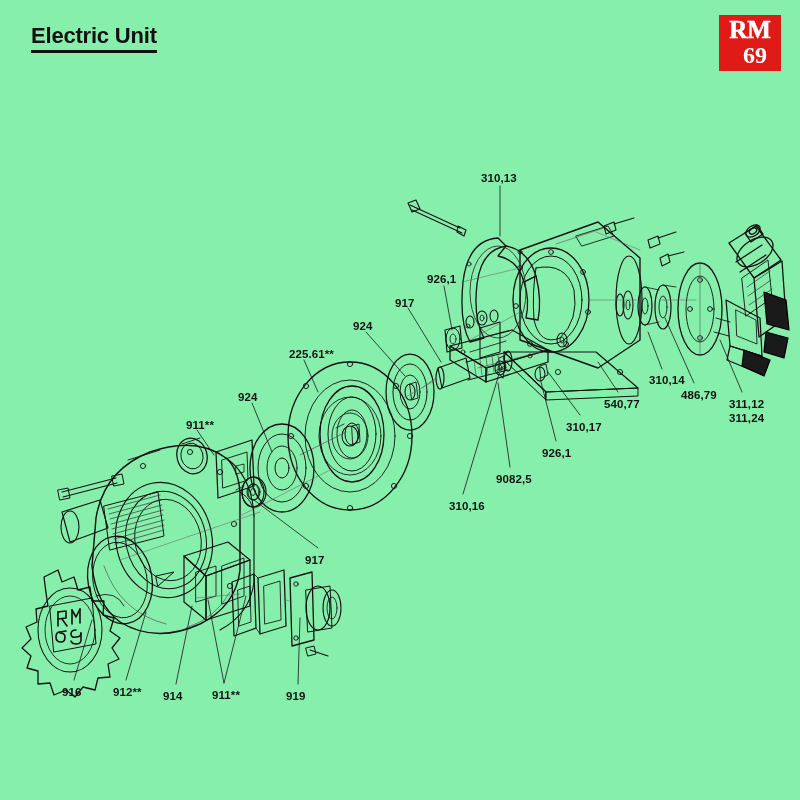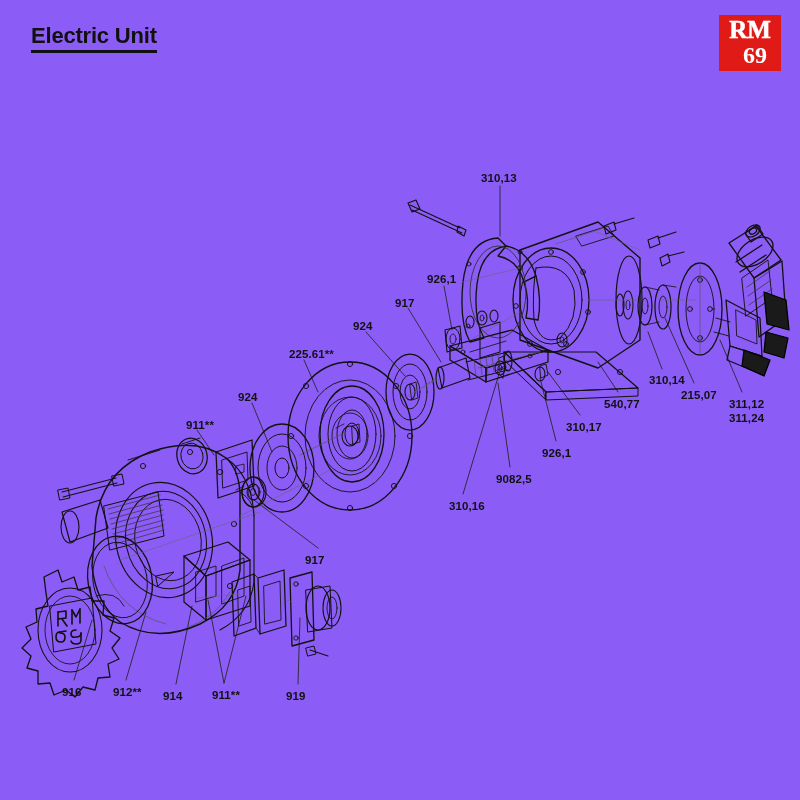--- a/index.html
+++ b/index.html
@@ -1,20 +1,20 @@
 <!DOCTYPE html>
 <html><head>
 <meta charset="utf-8">
 <style>
   html,body{margin:0;padding:0;background:#ffffff;}
   body{width:800px;height:800px;overflow:hidden;
        font-family:"Liberation Sans","DejaVu Sans",sans-serif;
        color:#111;position:relative;}
 
-  #page{position:relative;width:800px;height:800px;background:#8b5cf6;}
+  #page{position:relative;width:800px;height:800px;background:#86efac;}
 
   
   .page-title{
     position:absolute;left:31px;top:24px;
     font-size:22px;font-weight:bold;letter-spacing:-0.2px;
     color:#111;padding-bottom:3px;border-bottom:3px solid #111;
     line-height:1.05;
   }
   .brand-logo{
     position:absolute;right:19px;top:15px;width:62px;height:56px;
@@ -440,21 +440,21 @@
   </div>
 
   <div class="callout" style="left:481px;top:172px;">310,13</div>
   <div class="callout" style="left:427px;top:273px;">926,1</div>
   <div class="callout" style="left:395px;top:297px;">917</div>
   <div class="callout" style="left:353px;top:320px;">924</div>
   <div class="callout" style="left:289px;top:348px;">225.61**</div>
   <div class="callout" style="left:238px;top:391px;">924</div>
   <div class="callout" style="left:186px;top:419px;">911**</div>
   <div class="callout" style="left:649px;top:374px;">310,14</div>
-  <div class="callout" style="left:681px;top:389px;">215,07</div>
+  <div class="callout" style="left:681px;top:389px;">486,79</div>
   <div class="callout" style="left:729px;top:398px;">311,12
 311,24</div>
   <div class="callout" style="left:604px;top:398px;">540,77</div>
   <div class="callout" style="left:566px;top:421px;">310,17</div>
   <div class="callout" style="left:542px;top:447px;">926,1</div>
   <div class="callout" style="left:496px;top:473px;">9082,5</div>
   <div class="callout" style="left:449px;top:500px;">310,16</div>
   <div class="callout" style="left:305px;top:554px;">917</div>
   <div class="callout" style="left:62px;top:686px;">916</div>
   <div class="callout" style="left:113px;top:686px;">912**</div>

